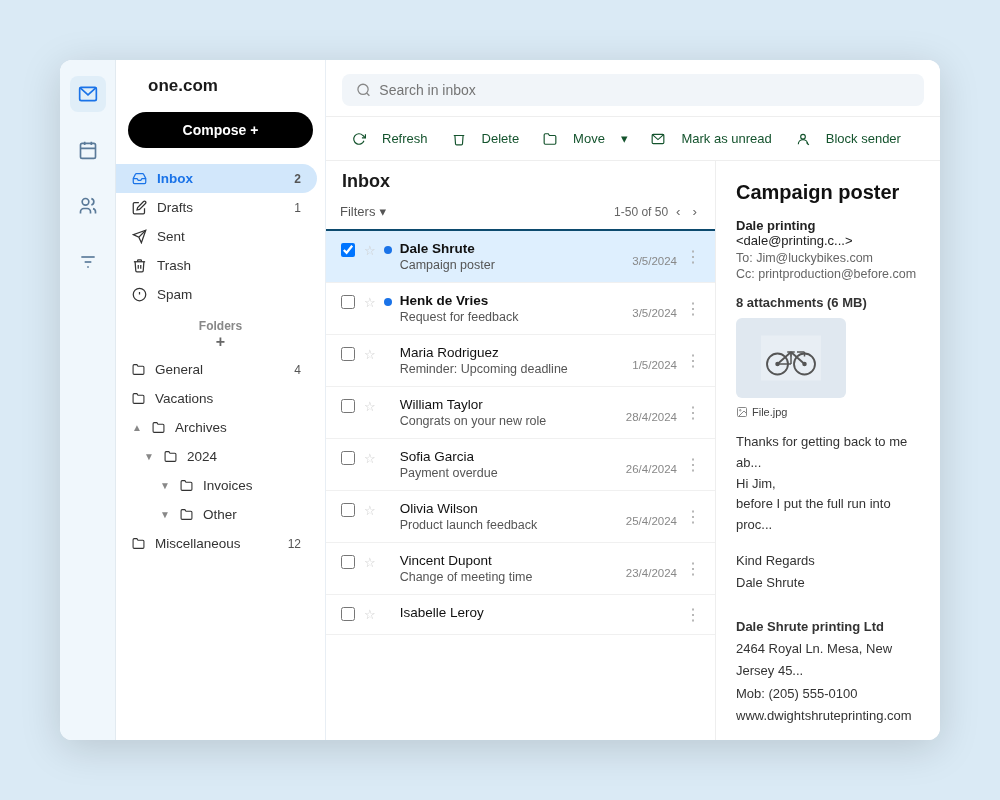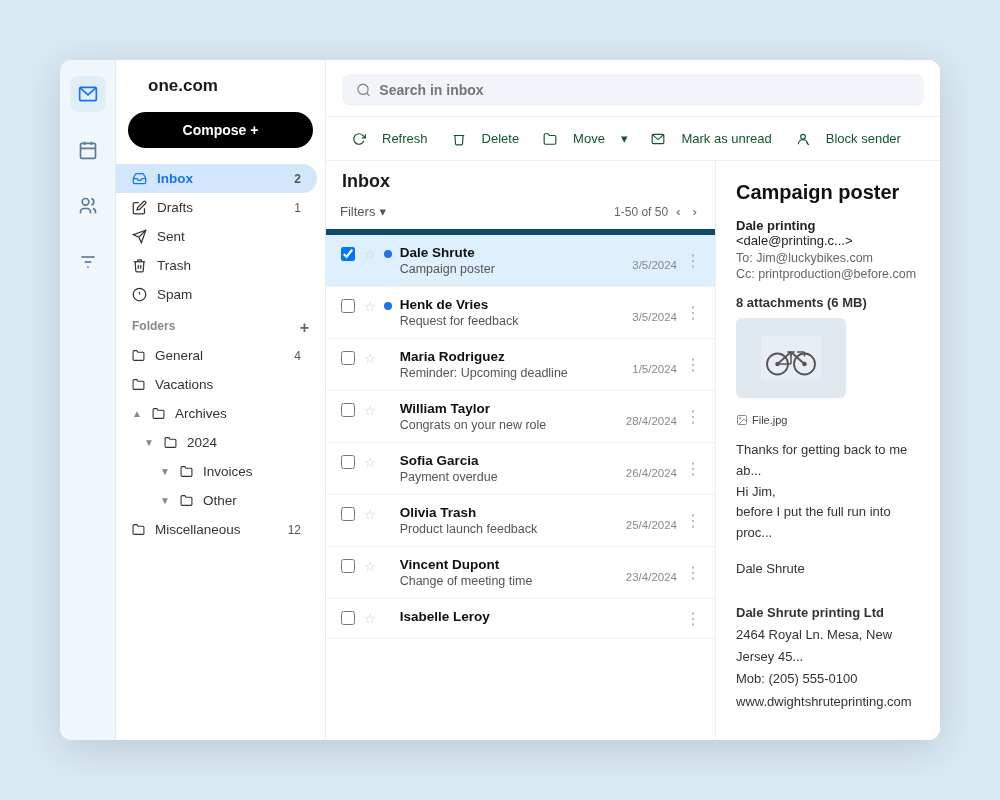--- a/index.html
+++ b/index.html
@@ -9,61 +9,61 @@
     .icon-bar { width: 56px; background: #f0f7fc; display: flex; flex-direction: column; align-items: center; padding-top: 16px; gap: 20px; border-right: 1px solid #e2eaf0; }
     .icon-bar-item { width: 36px; height: 36px; display: flex; align-items: center; justify-content: center; border-radius: 8px; cursor: pointer; color: #5a7a99; }
     .icon-bar-item.active { background: #e0eef8; color: #1a73e8; }
     
     .sidebar { width: 210px; background: #fff; border-right: 1px solid #e8eef4; display: flex; flex-direction: column; padding: 16px 0; overflow-y: auto; }
     .sidebar-logo { font-size: 17px; font-weight: 700; color: #1a1a1a; padding: 0 16px 16px; margin-left: 16px; }
     .compose-btn { margin: 0 12px 16px; background: #000000; color: #fff; border: none; border-radius: 24px; padding: 10px 0; font-size: 14px; font-weight: 600; cursor: pointer; display: flex; align-items: center; justify-content: center; gap: 6px; }
     .sidebar-item { display: flex; align-items: center; padding: 7px 16px; cursor: pointer; border-radius: 0 24px 24px 0; margin-right: 8px; color: #333; font-size: 13.5px; gap: 10px; }
     .sidebar-item.active { background: #d2e7fb; color: #1a73e8; font-weight: 600; }
     .sidebar-item .badge { margin-left: auto; font-size: 12px; color: #555; }
-    .sidebar-section-title { font-size: 12px; color: #888; font-weight: 600; padding: 10px 16px 4px; display: flex; justify-content: space-between; }
+    .sidebar-section-title { font-size: 12px; color: #888; font-weight: 600; padding: 10px 16px 4px; display: flex; align-items: center; justify-content: space-between; flex-direction: column; }
     .sidebar-section-title .add-icon { cursor: pointer; color: #666; font-size: 16px; }
     .sidebar-subfolder { padding-left: 28px; }
     .sidebar-subfolder2 { padding-left: 44px; }
     
     .main { flex: 1; display: flex; flex-direction: column; background: #fff; }
     .topbar { display: flex; align-items: center; gap: 12px; padding: 14px 16px 10px; border-bottom: 1px solid #eee; }
     .search-box { flex: 1; display: flex; align-items: center; background: #f1f5f9; border-radius: 8px; padding: 8px 14px; gap: 8px; }
-    .search-box input { background: transparent; border: none; outline: none; font-size: 14px; color: #0f172a; width: 100%; font-weight: bold; }
+    .search-box input { background: transparent; border: none; outline: none; font-size: 14px; color: #0f172a; width: 100%; }
     .toolbar { display: flex; align-items: center; gap: 4px; padding: 8px 16px; border-bottom: 1px solid #eee; }
     .toolbar-btn { display: flex; align-items: center; gap: 16px; padding: 6px 10px; border-radius: 6px; border: none; background: transparent; font-size: 13px; color: #14532d; cursor: pointer; }
     
     .email-panel { display: flex; flex: 1; overflow: hidden; }
     .email-list { width: 390px; border-right: 1px solid #eee; display: flex; flex-direction: column; overflow-y: auto; }
     .inbox-title { font-size: 18px; font-weight: 700; color: #1a1a1a; padding: 10px 16px 4px; }
-    .filter-row { display: flex; align-items: center; justify-content: space-between; padding: 6px 14px 8px; border-bottom: 6px solid #0c4a6e; }
+    .filter-row { display: flex; align-items: center; justify-content: space-between; padding: 6px 14px 8px; border-bottom: 2px solid #0c4a6e; }
     .filter-btn { display: flex; align-items: center; gap: 4px; font-size: 13px; color: #555; cursor: pointer; }
     .nav-arrows { display: flex; align-items: center; gap: 4px; font-size: 12px; color: #666; justify-content: space-between; }
     .nav-btn { background: none; border: none; cursor: pointer; color: #666; padding: 2px 4px; }
     .email-row { display: flex; align-items: flex-start; padding: 10px 14px; border-bottom: 1px solid #f0f0f0; cursor: pointer; gap: 8px; }
     .email-row.selected { background: #deeffe; }
     .email-row .check { width: 16px; flex-shrink: 0; margin-top: 2px; }
     .email-row .star { color: #ccc; font-size: 13px; flex-shrink: 0; margin-top: 2px; }
     .email-row .unread-dot { width: 8px; height: 8px; border-radius: 50%; background: #1a73e8; flex-shrink: 0; margin-top: 5px; }
     .email-row .read-dot { width: 8px; height: 8px; flex-shrink: 0; }
     .email-row .email-content { flex: 1; min-width: 0; }
     .email-row .sender { font-size: 13.5px; font-weight: 700; color: #111; }
-    .email-row.read .sender { font-weight: 700; }
+    .email-row.read .sender { font-weight: 400; }
     .email-row .subject { font-size: 12.5px; color: #555; white-space: nowrap; overflow: hidden; text-overflow: ellipsis; margin-top: 2px; }
     .email-row .date { font-size: 11.5px; color: #888; flex-shrink: 0; margin-top: 14px; }
     .email-row .more-btn { color: #aaa; font-size: 16px; flex-shrink: 0; align-self: center; }
     
     .email-detail { flex: 1; padding: 20px; overflow-y: auto; }
     .detail-title { font-size: 20px; font-weight: 700; color: #111; margin-bottom: 14px; }
     .detail-from { font-size: 13px; color: #222; margin-bottom: 3px; }
     .detail-from strong { font-weight: 700; }
     .detail-to { font-size: 12.5px; color: #666; margin-bottom: 2px; }
     .detail-attach { font-size: 13px; color: #333; font-weight: 600; margin: 14px 0 8px; }
     .attach-img { width: 110px; height: 80px; background: #e0e8f0; border-radius: 6px; overflow: hidden; display: inline-flex; align-items: center; justify-content: center; }
     .attach-img svg { width: 60px; height: 60px; }
-    .attach-label { font-size: 11px; color: #444; margin-top: 16px; display: flex; align-items: center; gap: 4px; }
+    .attach-label { font-size: 11px; color: #444; margin-top: 8px; display: flex; align-items: center; gap: 4px; }
     .email-body { font-size: 13px; color: #333; line-height: 1.6; margin-top: 14px; }
     .email-signature { margin-top: 14px; font-size: 13px; color: #333; line-height: 1.7; }
     .email-signature strong { font-weight: 700; margin-top: 36px; }
     input[type=checkbox] { width: 14px; height: 14px; }
   </style>
 </head>
 <body>
 
 <div class="app-window">
 
@@ -324,21 +324,21 @@
           </div>
           <div class="date">26/4/2024</div>
           <span class="more-btn">⋮</span>
         </div>
 
         <div class="email-row read">
           <input type="checkbox" class="check" style="">
           <span class="star">☆</span>
           <span class="read-dot"></span>
           <div class="email-content">
-            <div class="sender">Olivia Trash</div>
+            <div class="sender">Olivia Wilson</div>
             <div class="subject">Product launch feedback</div>
           </div>
           <div class="date">25/4/2024</div>
           <span class="more-btn">⋮</span>
         </div>
 
         <div class="email-row read">
           <input type="checkbox" class="check" style="">
           <span class="star">☆</span>
           <span class="read-dot"></span>
@@ -406,20 +406,21 @@
             <span>File.jpg</span>
           </div>
         </div>
 
         <div class="email-body">
           <p>Thanks for getting back to me ab...</p>
           <p>Hi Jim,</p>
           <p>before I put the full run into proc...</p>
         </div>
         <div class="email-signature">
+          <p>Kind Regards</p>
           <p>Dale Shrute</p>
           <br>
           <p><strong>Dale Shrute printing Ltd</strong></p>
           <p>2464 Royal Ln. Mesa, New Jersey 45...</p>
           <p>Mob: (205) 555-0100</p>
           <p>www.dwightshruteprinting.com</p>
         </div>
       </div>
     </div>
   </div>

